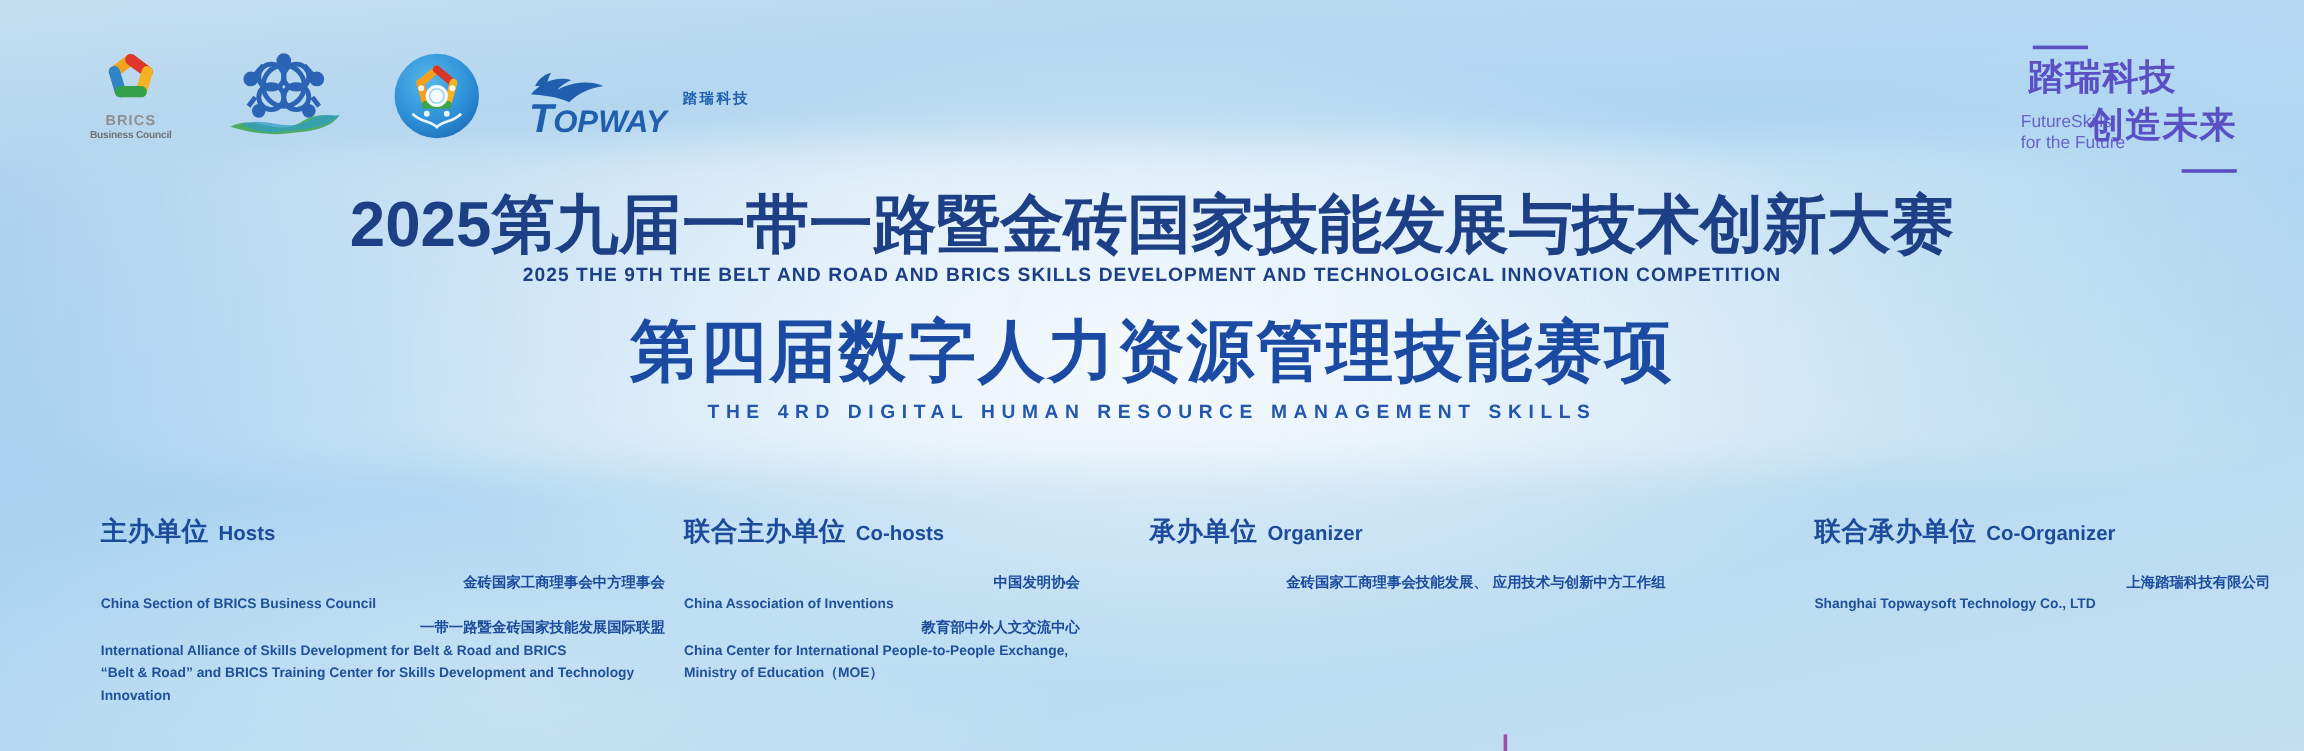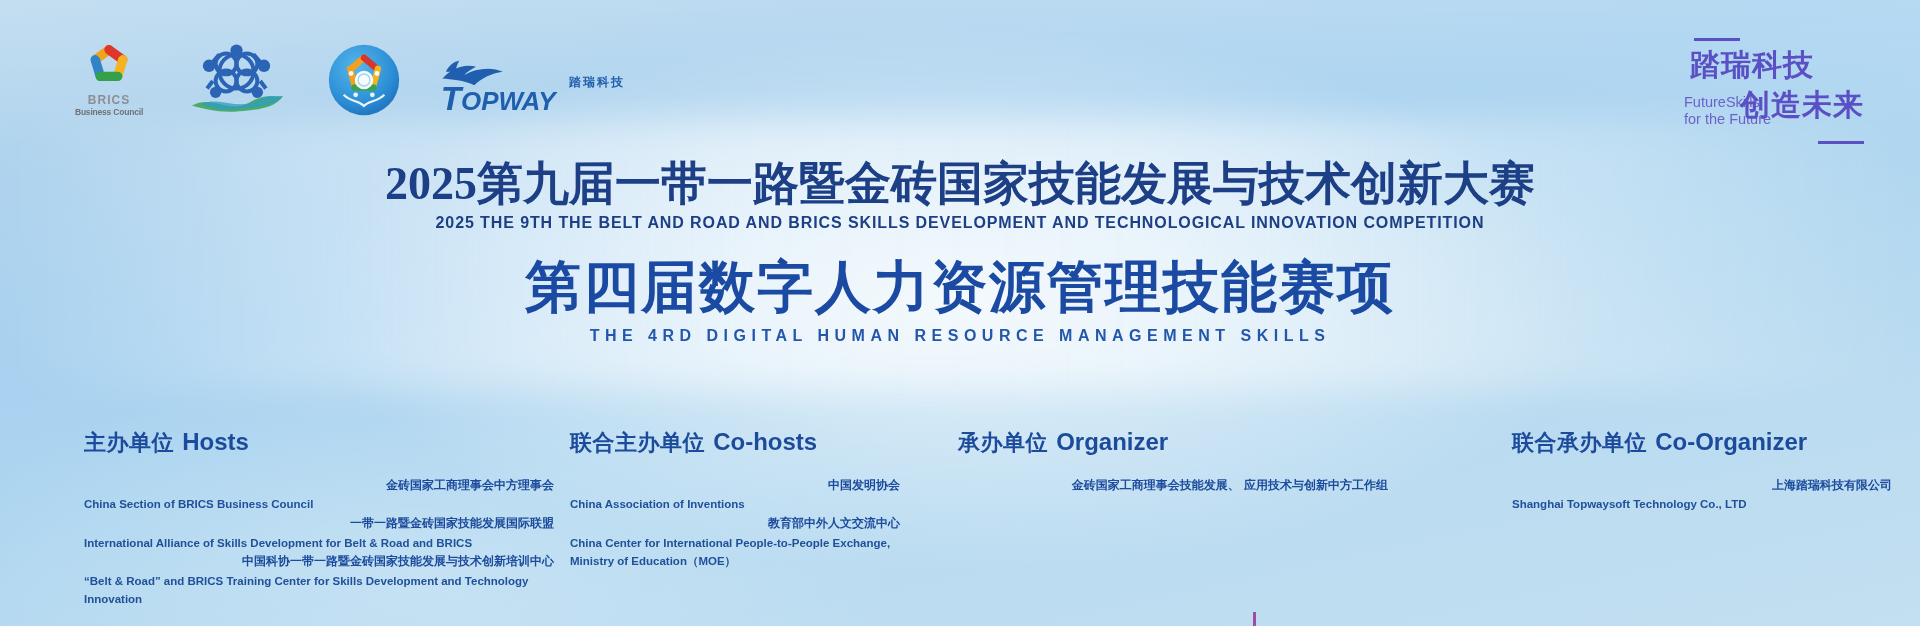--- a/index.html
+++ b/index.html
@@ -141,23 +141,23 @@
   }
 
   
   .title-block {
     position: absolute;
     left: 0; right: 0;
     top: 160px;
     text-align: center;
   }
   .t1-cn {
-    font-family: Liberation Serif, serif;
-    font-weight: bold;
-    font-size: 46px;
+    font-family: Liberation Sans, sans-serif;
+    font-weight: bold;
+    font-size: 53px;
     letter-spacing: 0px;
     color: #1c3f86;
     line-height: 1.06;
     white-space: nowrap;
   }
   .t1-en {
     font-family: "Liberation Sans", sans-serif;
     font-weight: bold;
     font-size: 16px;
     letter-spacing: 0.9px;
@@ -195,21 +195,21 @@
   .org-head {
     font-family: "DejaVu Sans", sans-serif;
     font-weight: bold;
     font-size: 22px;
     color: #1c4b9c;
     white-space: nowrap;
     letter-spacing: 0.5px;
   }
   .org-head .en {
     font-family: "Liberation Sans", sans-serif;
-    font-size: 24px;
+    font-size: 17px;
     letter-spacing: 0px;
   }
   .org-body {
     margin-top: 18px;
     font-size: 11.5px;
     line-height: 1.62;
     color: #1e4f9e;
   }
   .org-body .cn {
     font-family: "DejaVu Sans", sans-serif;
@@ -357,21 +357,20 @@
 
   <div class="orgs">
 
     <div class="org-col col-1">
       <div class="org-head"><span>主办单位</span> <span class="en">Hosts</span></div>
       <div class="org-body">
         <div class="cn">金砖国家工商理事会中方理事会</div>
         <div class="en">China Section of BRICS Business Council</div>
         <div class="cn">一带一路暨金砖国家技能发展国际联盟</div>
         <div class="en">International Alliance of Skills Development for Belt &amp; Road and BRICS</div>
-        <div class="cn">中国科协一带一路暨金砖国家技能发展与技术创新培训中心</div>
         <div class="en wrapok">“Belt &amp; Road” and BRICS Training Center for Skills Development and Technology Innovation</div>
       </div>
     </div>
 
     <div class="org-col col-2">
       <div class="org-head"><span>联合主办单位</span> <span class="en">Co-hosts</span></div>
       <div class="org-body">
         <div class="cn">中国发明协会</div>
         <div class="en">China Association of Inventions</div>
         <div class="cn">教育部中外人文交流中心</div>

